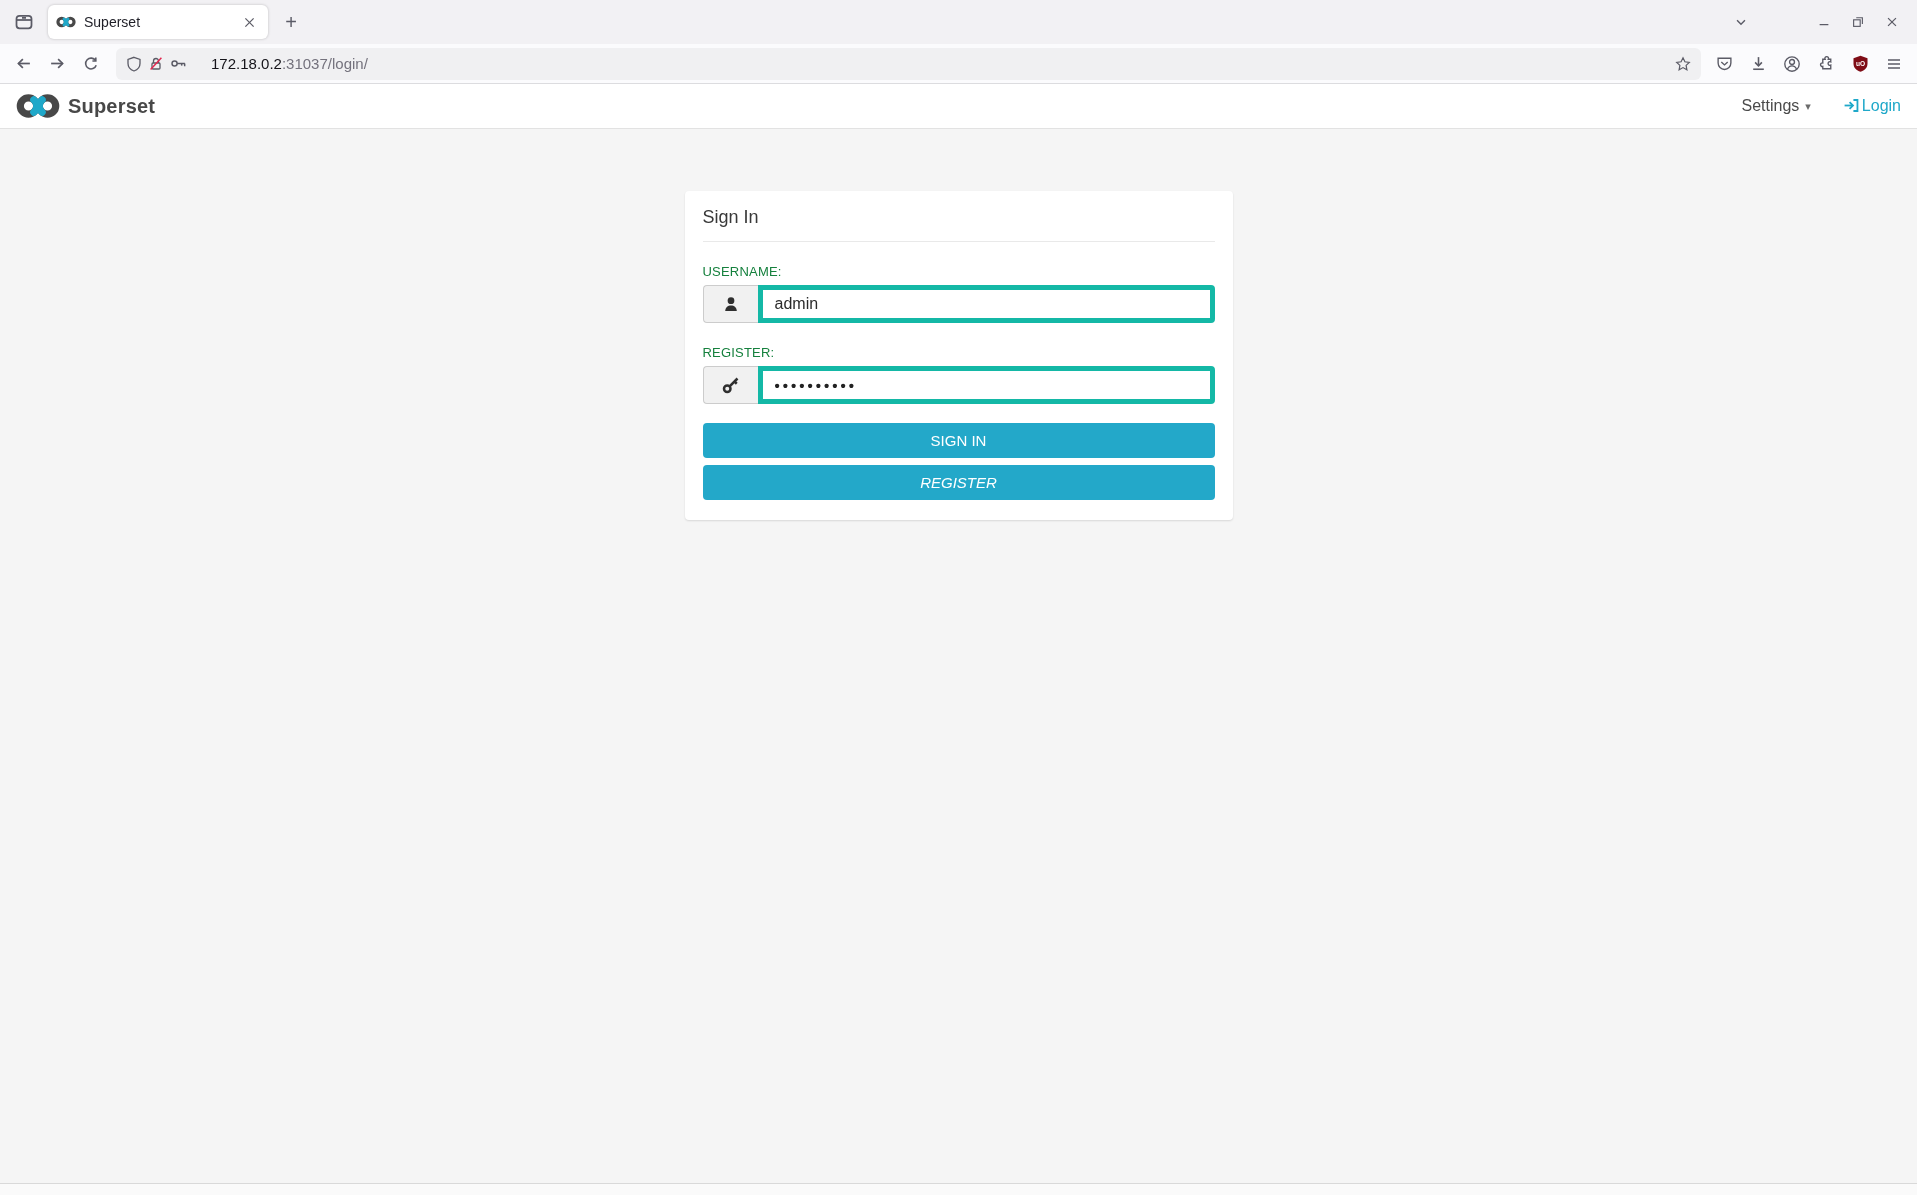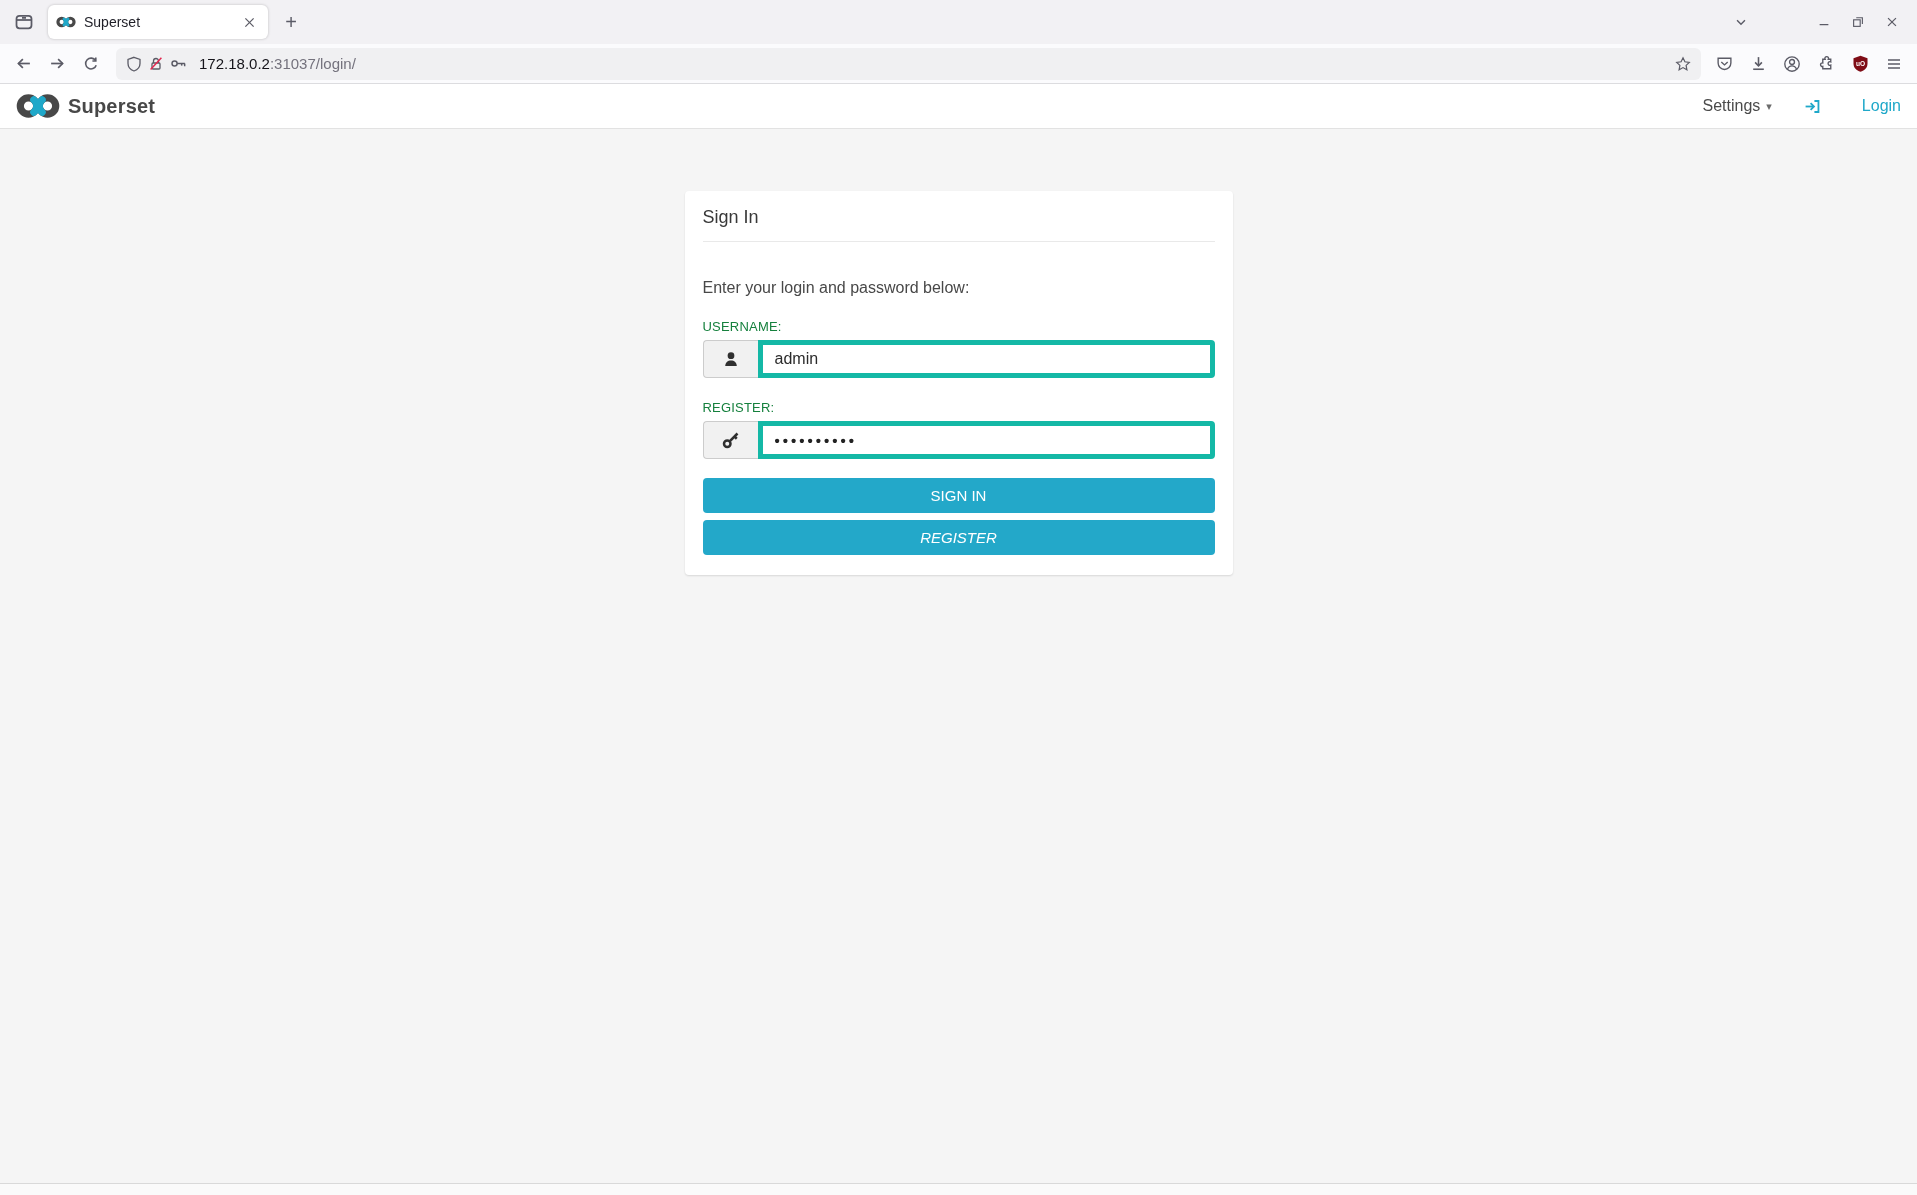--- a/index.html
+++ b/index.html
@@ -17,36 +17,36 @@
   .newtab { width:30px; height:30px; margin-left:8px; font-size:20px; }
   .tabbar-spacer { flex:1; }
   .alltabs { width:32px; height:32px; margin-right:50px; }
   .winctl { width:34px; height:30px; }
 
   .toolbar { height:40px; background:#fbfbfd; border-bottom:1px solid #dcdcdf; display:flex; align-items:center; padding:0 6px; }
   .navbtn { width:34px; height:32px; }
   .urlbar { flex:1; height:32px; margin:0 6px 0 8px; background:#f0f0f2; border-radius:6px;
             display:flex; align-items:center; padding:0 10px; }
   .urlbar .sep { width:6px; }
-  .url-text { font-size:15px; margin-left:12px; color:#15141a; }
+  .url-text { font-size:15px; margin-left:24px; color:#15141a; }
   .url-text .muted { color:#74727d; }
   .url-spacer { flex:1; }
   .tool-icons { display:flex; align-items:center; }
   .tool-icons .chrome-btn { width:34px; height:32px; }
 
   
   .site { position:relative; height:1111px; background:#f5f5f5; }
   .site-navbar { height:45px; background:#ffffff; border-bottom:1px solid #e2e2e2;
                  display:flex; align-items:center; padding:0 16px; }
   .brand { display:flex; align-items:center; }
   .brand-name { font-size:20px; font-weight:bold; color:#484848; margin-left:8px; letter-spacing:.2px; }
   .nav-spacer { flex:1; }
   .settings-item { display:flex; align-items:center; font-size:16px; color:#4a4a4a;justify-content:space-between; }
   .settings-caret { font-size:11px; color:#6b6b6b; margin-left:6px; }
-  .login-item { display:flex; align-items:center; margin-left:30px; font-size:16px; color:var(--accent,#1fa8c9);gap:39px; }
+  .login-item { display:flex; align-items:flex-start; margin-left:30px; font-size:16px; color:var(--accent,#1fa8c9); }
   .login-item span { margin-left:2px; }
 
   .card { width:548px; margin:62px auto 0 auto; background:#ffffff; border-radius:4px;
           box-shadow:0 1px 2px rgba(0,0,0,.12); padding:16px 18px 20px 18px; }
   .card-title { font-size:18px; font-weight:500; color:#383838; }
   .card-divider { border:none; border-top:1px solid #e9e9e9; margin-top:13px; }
   .instruction { margin-top:37px; font-size:16px; color:#484848; }
   .field-label { margin-top:22px; font-size:13px; color:#15803d; letter-spacing:.2px; }
   .input-group { display:flex; margin-top:6px; height:38px; }
   .input-addon { width:55px; background:#f1f1f1; border:1px solid #cccccc; border-right:none;
@@ -246,21 +246,20 @@
               <path d="M9.8 2.8 H13.6 V13.2 H9.8"></path>
           </svg>
         </span>
         <span>Login</span>
       </div>
     </div>
 
     <div class="card">
       <div class="card-title">Sign In</div>
       <hr class="card-divider">
-      <div class="instruction">Enter your login and password below:</div>
 
       <div class="field-label">USERNAME:</div>
       <div class="input-group">
         <div class="input-addon">
           <svg width="20" height="20" viewBox="0 0 16 16">
             <circle cx="8" cy="5.3" r="2.7" fill="#2f2f2f"></circle>
             <path d="M3.4 13.6 C3.4 10.8 5.4 9.2 8 9.2 C10.6 9.2 12.6 10.8 12.6 13.6 Z" fill="#2f2f2f"></path>
           </svg>
         </div>
         <input type="text" value="admin" style="">

